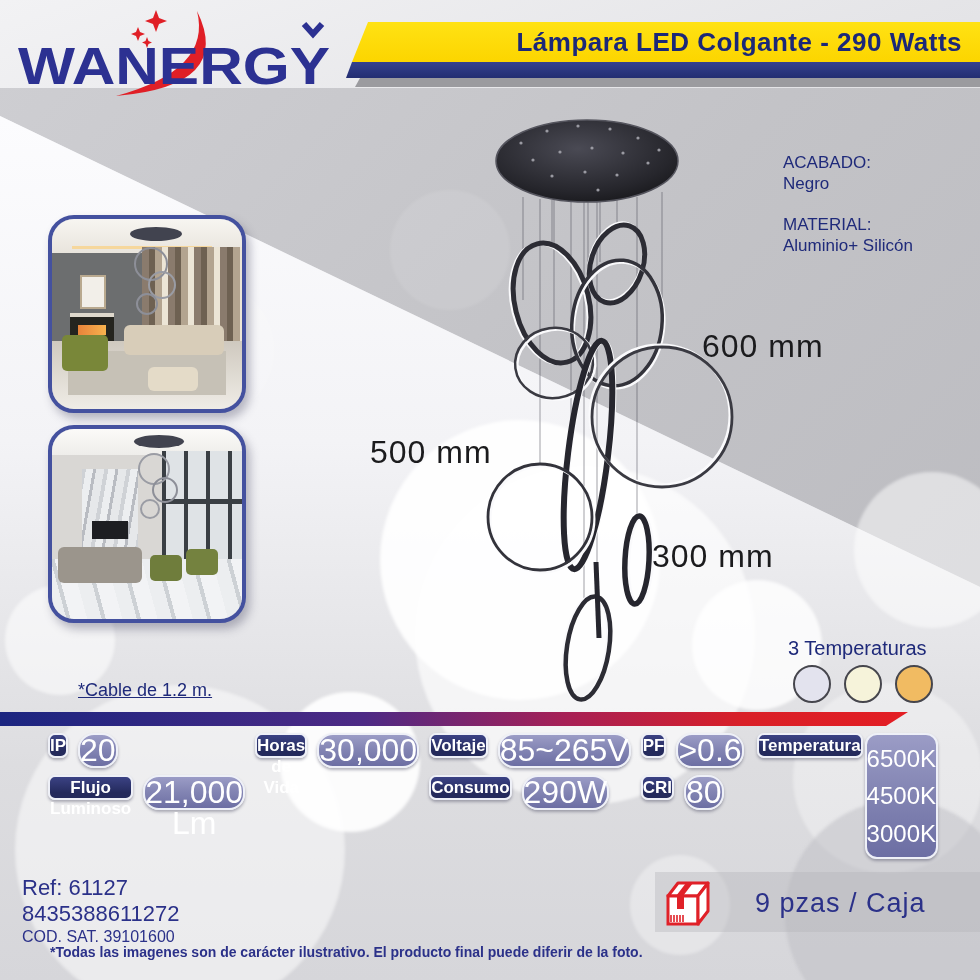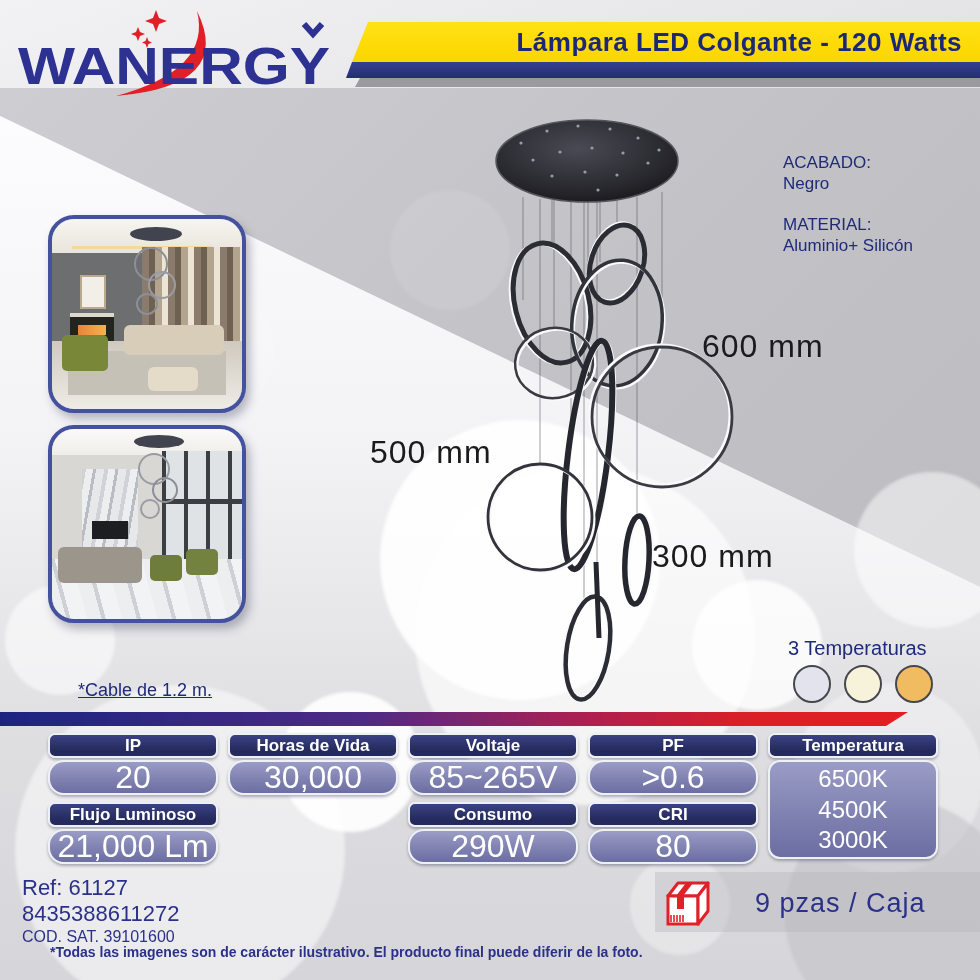--- a/index.html
+++ b/index.html
@@ -41,30 +41,30 @@
   .temp-dot{width:34px;height:34px;border-radius:50%;border:2.5px solid #46464d;display:inline-block;}
 
   
   .divider{left:0;top:712px;width:908px;height:14px;
     background:linear-gradient(90deg,#1b2580 0%,#4d2a85 40%,#a62056 62%,#d91f27 82%,#e31e24 100%);
     clip-path:polygon(0 0,100% 0,calc(100% - 22px) 100%,0 100%);}
 
   
   .spec-table{left:48px;top:733px;width:890px;height:126px;display:flex;gap:10px;}
   .spec-col{flex:1;display:flex;flex-direction:column;gap:7px;}
-  .spec-cell{display:flex;flex-direction:column;gap:2px;}
+  .spec-cell{display:flex;flex-direction:row;gap:10px;}
   .spec-head{height:21px;border:2px solid #eef0f7;border-radius:7px;
     background:linear-gradient(180deg,#3b4284,#242a5c 75%);
     color:#fff;font-size:17px;font-weight:bold;text-align:center;line-height:21px;
     box-shadow:0 2px 3px rgba(40,40,70,.35);}
   .spec-val{height:31px;border:2px solid #eef0f7;border-radius:16px;
     background:linear-gradient(180deg,#9b9cc6 0%,#8486b4 45%,#6c6ea3 100%);
     color:#fff;font-size:32px;text-align:center;line-height:31px;
     box-shadow:0 2px 3px rgba(40,40,70,.35);}
-  .spec-cell-tall{flex:1;display:flex;flex-direction:column;gap:2px;}
+  .spec-cell-tall{flex:1;display:flex;gap:2px;}
   .spec-val-tall{flex:1;border:2px solid #eef0f7;border-radius:12px;
     background:linear-gradient(180deg,#9b9cc6 0%,#8486b4 45%,#6c6ea3 100%);
     color:#fff;font-size:24px;text-align:center;display:flex;flex-direction:column;justify-content:space-evenly;
     box-shadow:0 2px 3px rgba(40,40,70,.35);}
 
   
   .ref-block{color:#2b3189;}
   .pack-band{left:655px;top:872px;width:325px;height:60px;background:rgba(178,178,184,.38);}
   .pack-text{color:#2b3189;font-size:27px;letter-spacing:1px;}
   .disclaimer{color:#2b3189;font-size:14px;font-weight:bold;}
@@ -92,21 +92,21 @@
   <svg class="abs" style="left:16px;top:8px;" width="330" height="96" viewBox="0 0 330 96">
     <path d="M100,88 Q218,78 181,3 Q196,62 100,88 Z" fill="#e01f26"></path>
     <path d="M140,2 L143,10 L151,13 L143,16 L140,24 L137,16 L129,13 L137,10 Z" fill="#e01f26"></path>
     <path d="M122,19 L124,24 L129,26 L124,28 L122,33 L120,28 L115,26 L120,24 Z" fill="#e01f26"></path>
     <path d="M131,29 L132.5,33 L136,34.5 L132.5,36 L131,40 L129.5,36 L126,34.5 L129.5,33 Z" fill="#e01f26"></path>
     <text x="2" y="76" font-family="Liberation Sans, sans-serif" font-size="52" font-weight="bold" fill="#2c3192" textLength="312" lengthAdjust="spacingAndGlyphs">WANERGY</text>
     <polyline points="288,16 297,26 306,16" fill="none" stroke="#2c3192" stroke-width="6"></polyline>
   </svg>
 
   <div class="abs banner-yellow">
-    <span>Lámpara LED Colgante - 120 Watts</span>
+    <span>Lámpara LED Colgante - 290 Watts</span>
   </div>
   <div class="abs banner-blue"></div>
   <div class="abs banner-gray"></div>
 
   <div class="abs photo" style="left:48px;top:215px;">
     <div style="left:0;top:0;width:190px;height:38px;background:linear-gradient(180deg,#f7f5f1,#e7e2da);"></div>
     <div style="left:20px;top:27px;width:140px;height:3px;background:#f6d79c;"></div>
     <div style="left:0;top:34px;width:90px;height:92px;background:#6c6e6f;"></div>
     <div style="left:28px;top:56px;width:22px;height:30px;background:#f2efe9;border:2px solid #b9a98f;"></div>
     <div style="left:18px;top:94px;width:44px;height:28px;background:#24241f;border-top:4px solid #ded8cc;"></div>

